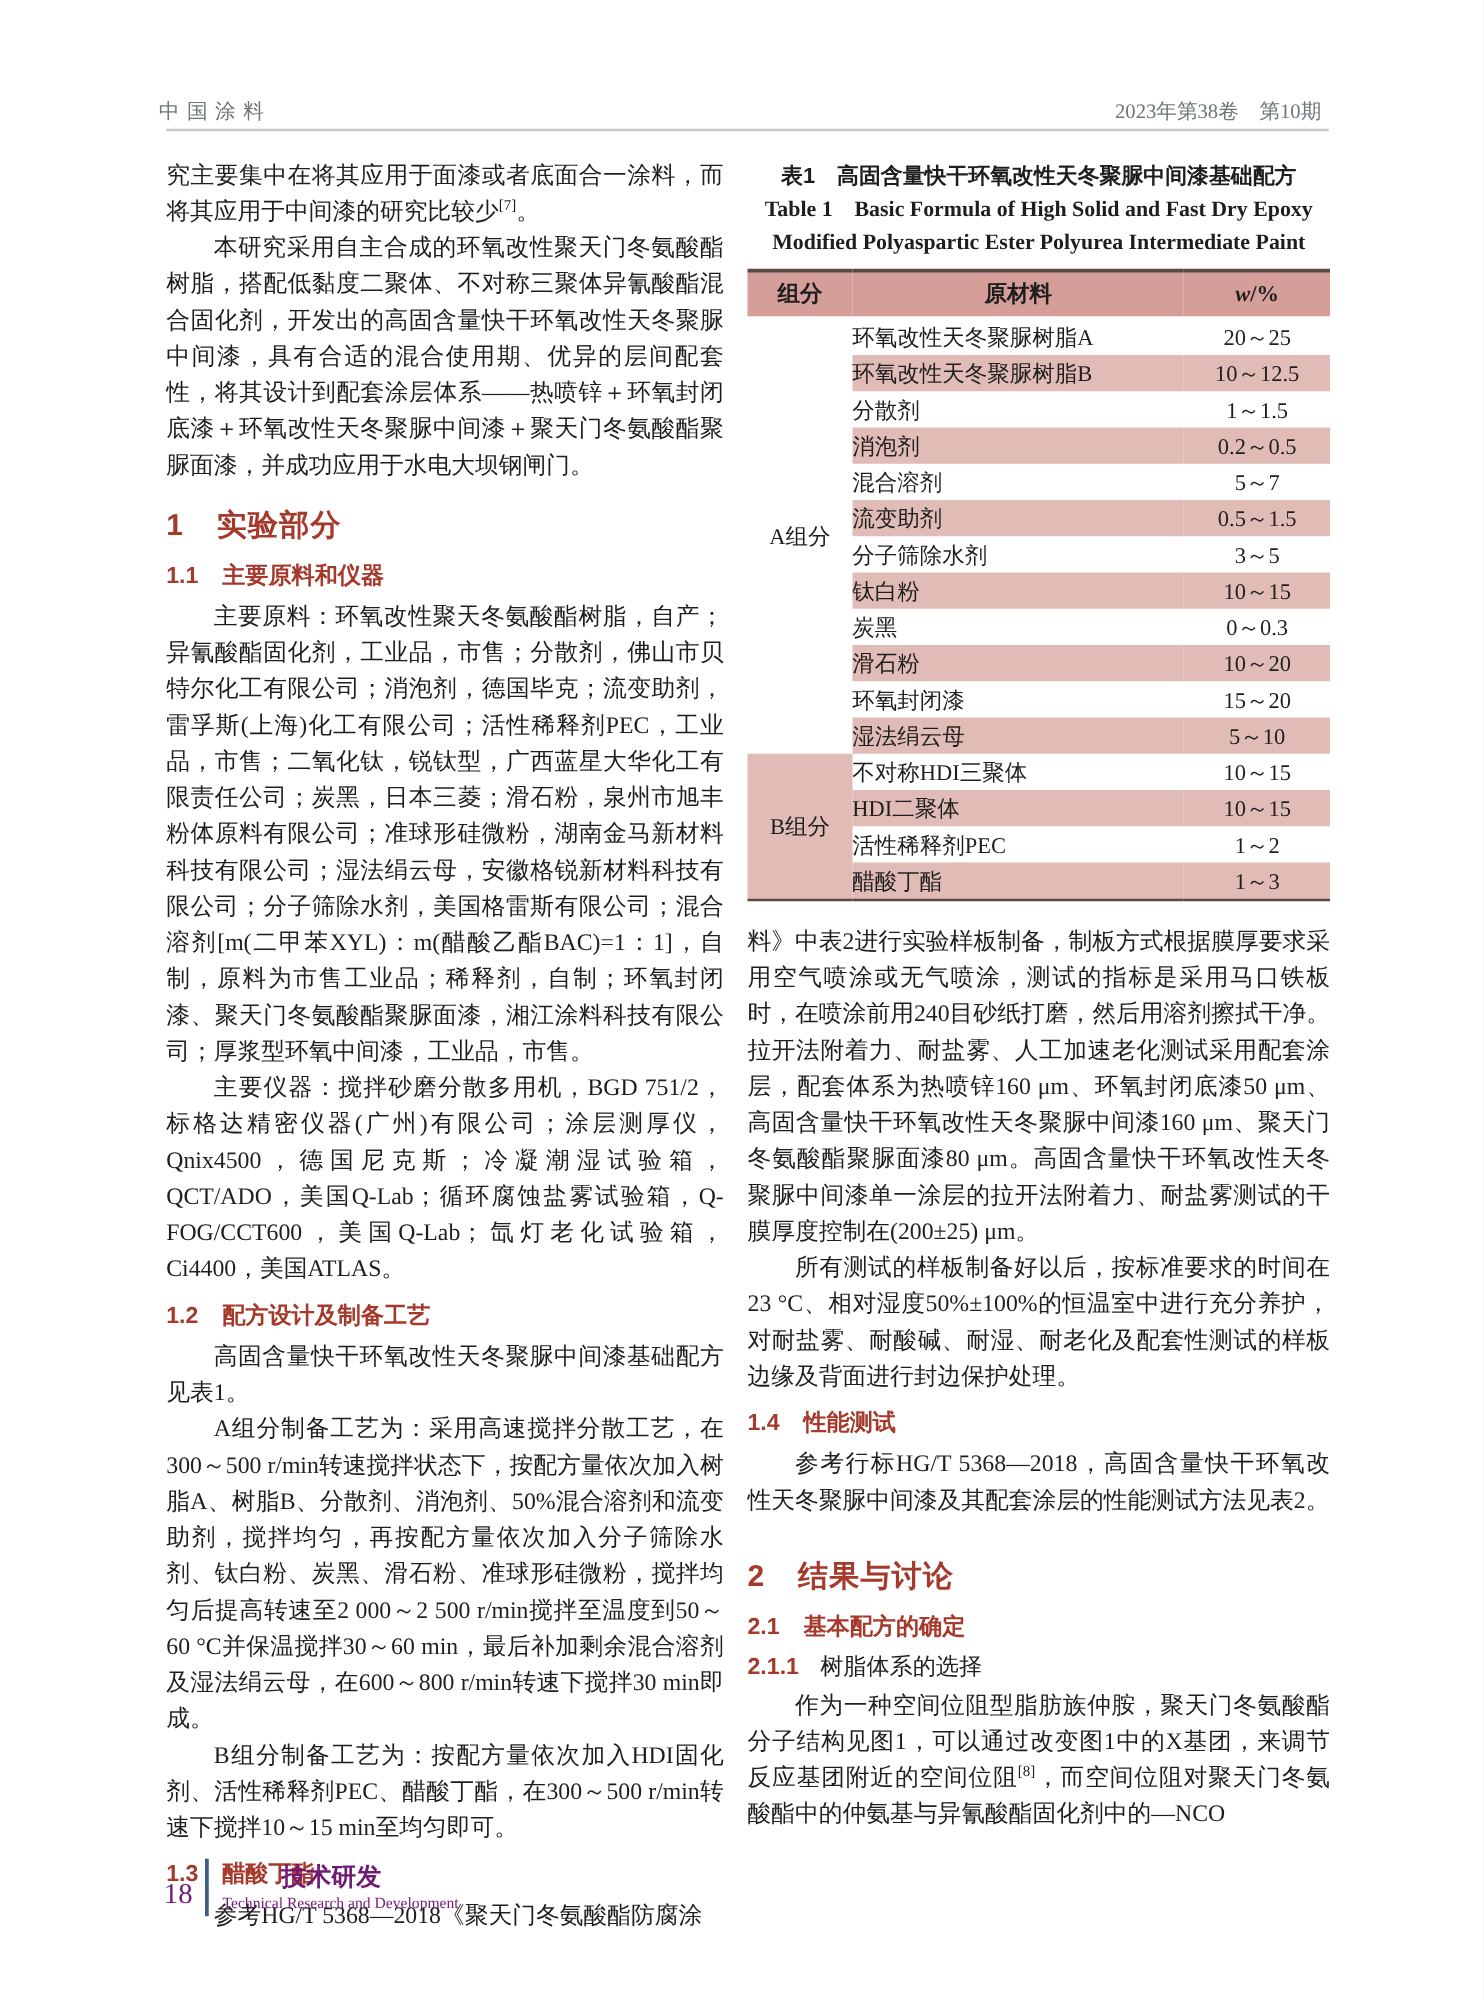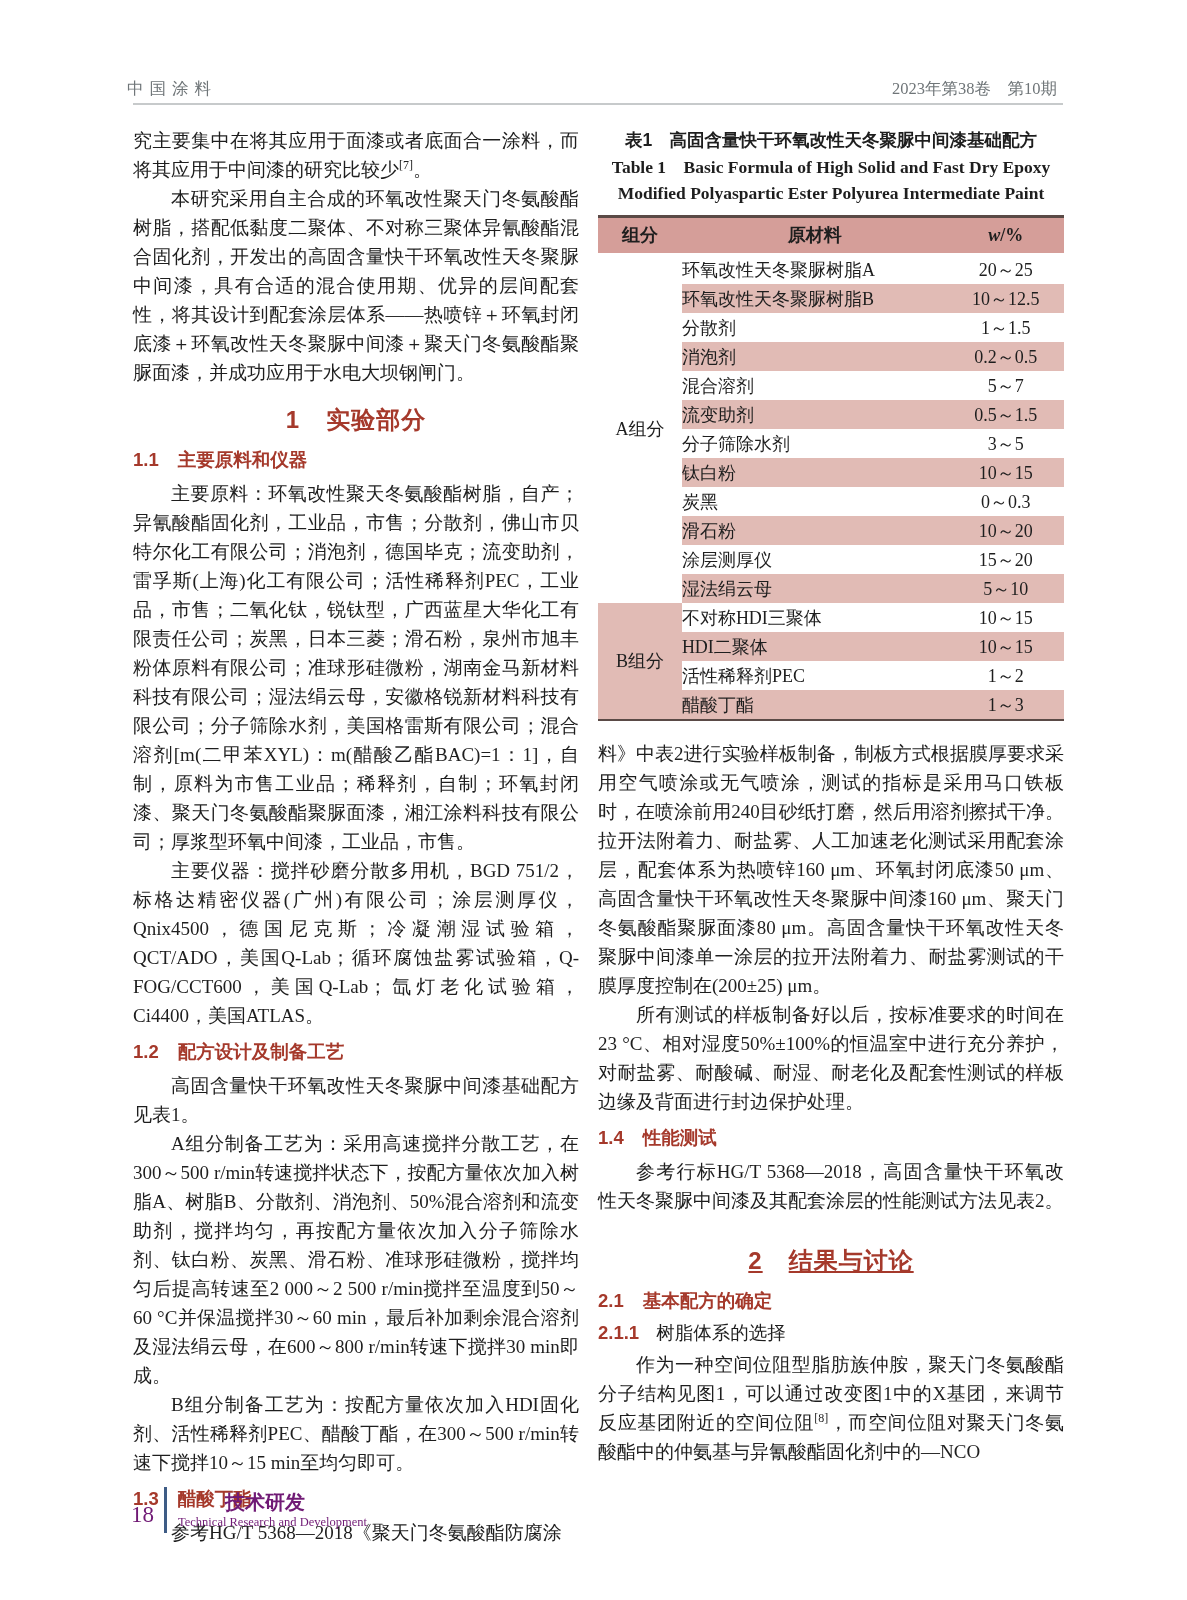--- a/index.html
+++ b/index.html
@@ -24,35 +24,34 @@
   .col-right{position:absolute; left:598px; top:126px; width:466px;}
   .body-text{font-size:19px; line-height:29px; text-align:justify; margin:0;
              text-justify:inter-ideograph;}
   .indent{text-indent:2em;}
   sup{font-size:12px; line-height:0;}
   
   .sec-h1{
     font-family:"Liberation Sans","DejaVu Sans",sans-serif;
     color:#a5392b; font-size:24px; font-weight:bold; margin:17px 0 11px 0;
     letter-spacing:1px;
-    text-align:center;
   }
   .sec-h1 .h-num{margin-right:26px;}
   .sec-h2{
     font-family:"Liberation Sans","DejaVu Sans",sans-serif;
     color:#a5392b; font-size:18.5px; font-weight:bold; margin:9px 0 7px 0;
   }
   .sec-h2 .h-num{margin-right:19px;}
   .sec-h3{font-size:18.5px; margin:7px 0 5px 0; font-weight:normal;}
   .sec-h3 .h-num{
     font-family:"Liberation Sans","DejaVu Sans",sans-serif;
     color:#a5392b; font-weight:bold; margin-right:17px;
   }
   .sec-h3 .h-title{color:#1e1e1e;}
-  .mt-big{margin-top:30px;text-decoration:underline;}
+  .mt-big{margin-top:30px;}
   
   .tbl-title-cn{
     font-family:"Liberation Sans","DejaVu Sans",sans-serif;
     font-size:17.5px; font-weight:bold; text-align:center; line-height:25px; margin:2px 0 1px 0;
   }
   .tbl-title-en{
     font-size:17.5px; font-weight:bold; text-align:center; line-height:26px;
   }
   table.formula{
     width:100%; border-collapse:collapse; margin-top:9px;
@@ -169,21 +168,21 @@
             </tr>
             <tr>
               <td class="col-material">炭黑</td>
               <td class="col-wt">0～0.3</td>
             </tr>
             <tr>
               <td class="col-material striped">滑石粉</td>
               <td class="col-wt striped">10～20</td>
             </tr>
             <tr>
-              <td class="col-material">涂层测厚仪</td>
+              <td class="col-material">环氧封闭漆</td>
               <td class="col-wt">15～20</td>
             </tr>
             <tr>
               <td class="col-material striped">湿法绢云母</td>
               <td class="col-wt striped">5～10</td>
             </tr>
             <tr>
               <td rowspan="4" class="col-group group-b">B组分</td>
               <td class="col-material">不对称HDI三聚体</td>
               <td class="col-wt">10～15</td>

